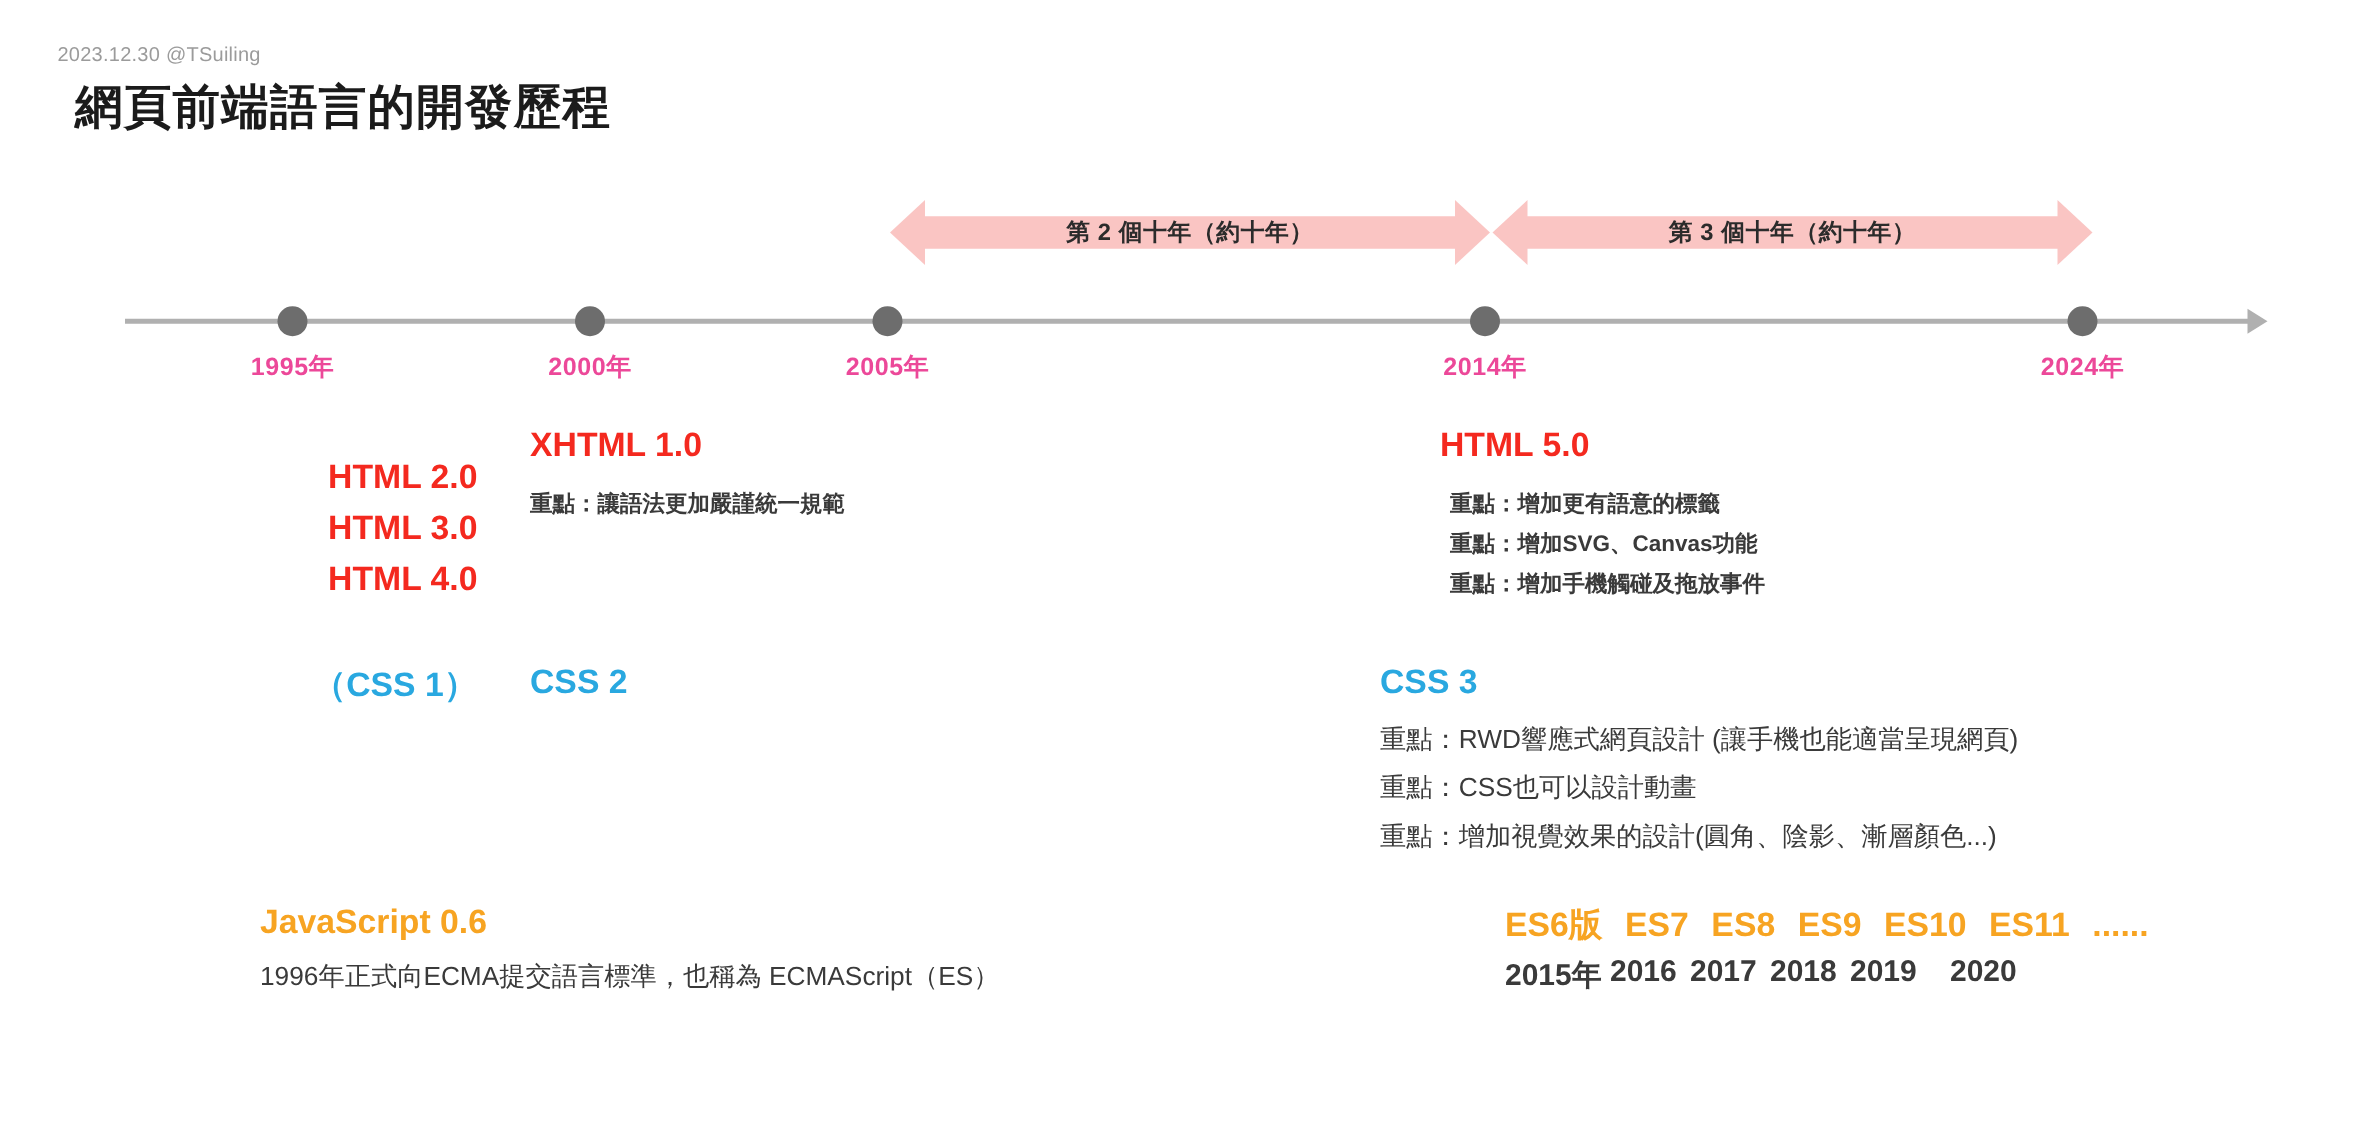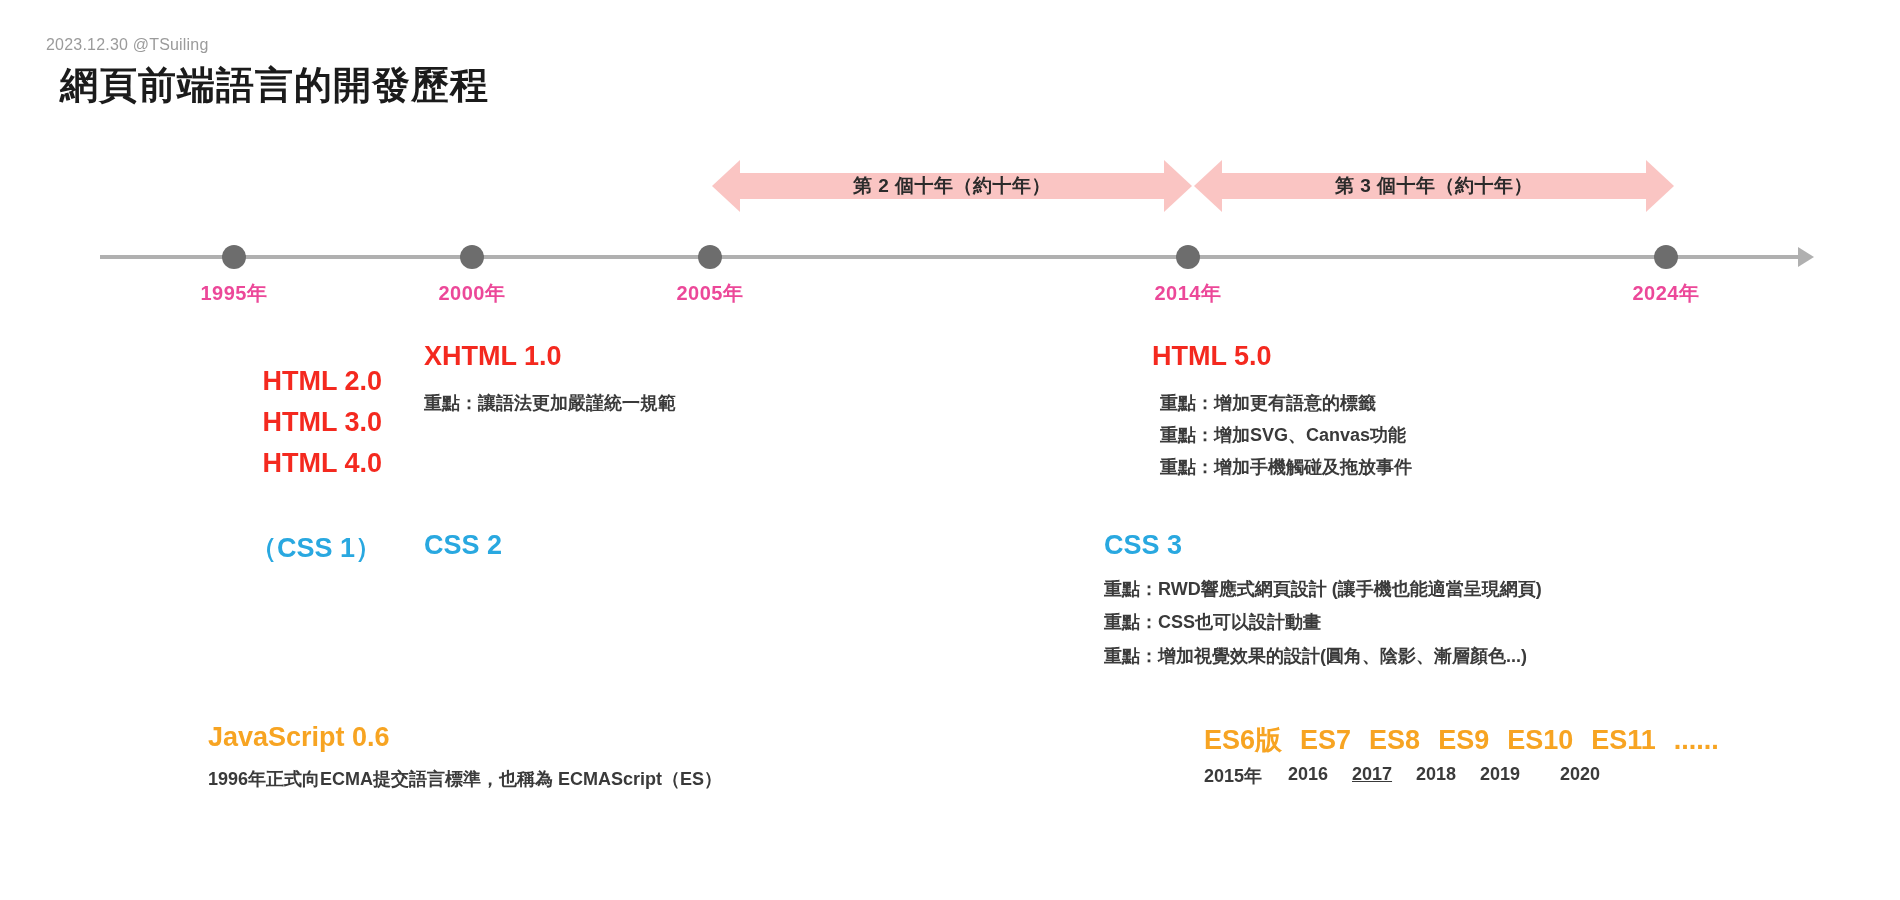--- a/index.html
+++ b/index.html
@@ -131,22 +131,22 @@
     white-space: nowrap;
   }
   .note {
     font-size: 18px;
     font-weight: bold;
     color: #3a3a3a;
     white-space: nowrap;
     line-height: 1.78;
   }
   .note-lg {
-    font-size: 18px;
-    font-weight: bold;
+    font-size: 21px;
+    font-weight: normal;
     color: #3a3a3a;
     white-space: nowrap;
     line-height: 1.85;
   }
   .right-align { text-align: right; }
 
   
   .es-row {
     display: flex;
     align-items: baseline;
@@ -157,21 +157,21 @@
     font-weight: bold;
     color: #f7a422;
     white-space: nowrap;
   }
   .es-years {
     display: flex;
     gap: 18px;
     margin-top: 6px;
   }
   .es-years .y {
-    font-size: 18px;
+    font-size: 24px;
     font-weight: bold;
     color: #3a3a3a;
     white-space: nowrap;
     text-align: left;
   }
 </style>
 </head>
 <body>
 
 <div class="page">
@@ -255,20 +255,20 @@
       <div class="es">ES7</div>
       <div class="es">ES8</div>
       <div class="es">ES9</div>
       <div class="es">ES10</div>
       <div class="es">ES11</div>
       <div class="es">......</div>
     </div>
     <div class="es-years">
       <div class="y" style="width:66px;">2015年</div>
       <div class="y" style="width:46px;">2016</div>
-      <div class="y" style="width:46px;text-decoration:underline;">2017</div>
+      <div class="y" style="width:46px;">2017</div>
       <div class="y" style="width:46px;">2018</div>
       <div class="y" style="width:62px;">2019</div>
       <div class="y" style="width:62px;">2020</div>
     </div>
   </div>
 
 </div>
 
 </body></html>

